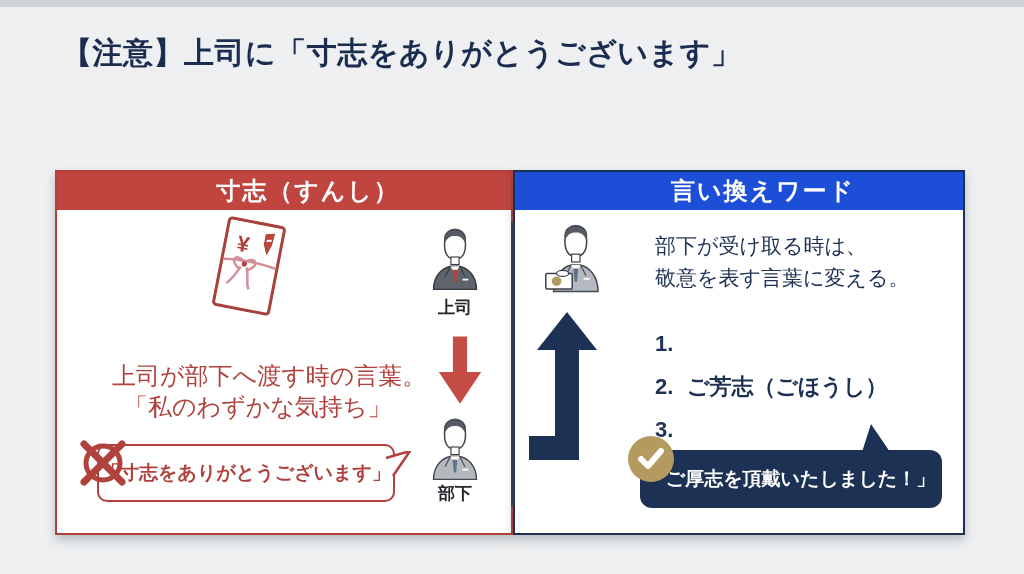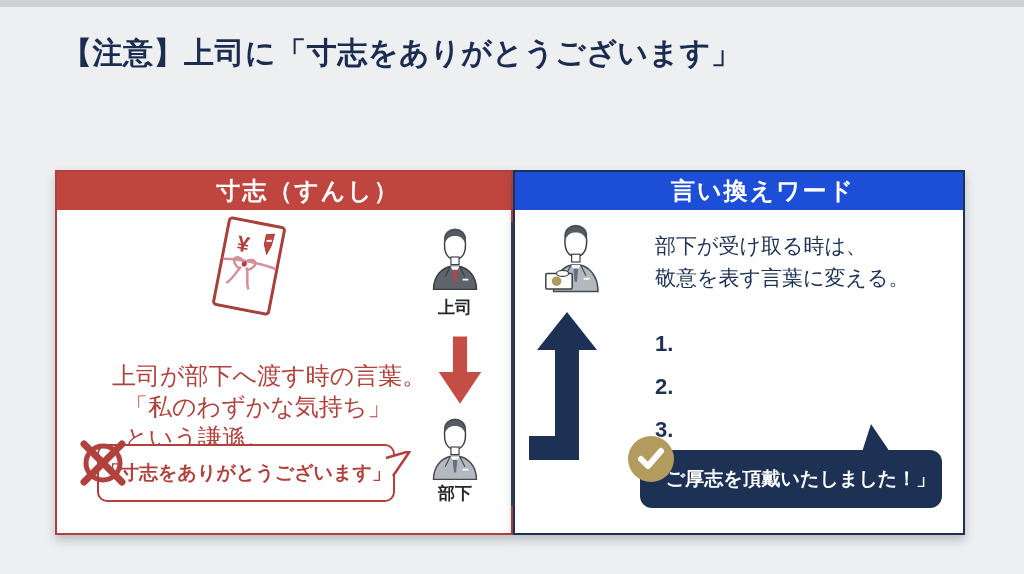--- a/index.html
+++ b/index.html
@@ -126,21 +126,20 @@
             <path d="M42,72 L33,90 M58,72 L67,90" stroke="#454a50" stroke-width="2" fill="none"></path>
             <polygon points="46,78 54,78 52,100 48,100" fill="#5e7189"></polygon>
             <line x1="63" y1="95" x2="73" y2="95" stroke="#fefefe" stroke-width="3"></line>
           </svg>
         </div>
         <div class="fig-label" style="left:369px; top:272px;">部下</div>
 
         <div class="red-desc">
           <div>上司が部下へ渡す時の言葉。</div>
           <div class="indent">「私のわずかな気持ち」</div>
-          <div class="indent">という謙遜。</div>
         </div>
 
         <div class="bubble ng">
           <span>「寸志をありがとうございます」</span>
           <svg class="ng-tail" width="26" height="26" viewBox="0 0 26 26">
             <path d="M1,7 L25,0 L8,25" fill="#ffffff" stroke="#b0413c" stroke-width="2.5" stroke-linejoin="round"></path>
           </svg>
           <svg class="x-badge" width="56" height="56" viewBox="0 0 56 56">
             <circle cx="28" cy="28" r="17" fill="none" stroke="#b0413c" stroke-width="5"></circle>
             <line x1="9" y1="9" x2="47" y2="47" stroke="#b0413c" stroke-width="7" stroke-linecap="round"></line>
@@ -182,20 +181,21 @@
           <div>部下が受け取る時は、</div>
           <div>敬意を表す言葉に変える。</div>
         </div>
 
         <div class="alt-list">
           <div class="alt-item">
             <span class="num">1.</span>
           </div>
           <div class="alt-item">
             <span class="num">2.</span>
+            <span>ご芳志（ごほうし）</span>
           </div>
           <div class="alt-item">
             <span class="num">3.</span>
           </div>
         </div>
 
         <div class="bubble ok">
           <span>「ご厚志を頂戴いたしました！」</span>
           <svg class="ok-tail" width="30" height="28" viewBox="0 0 30 28">
             <polygon points="9,0 0,28 28,28" fill="#1d3154"></polygon>

